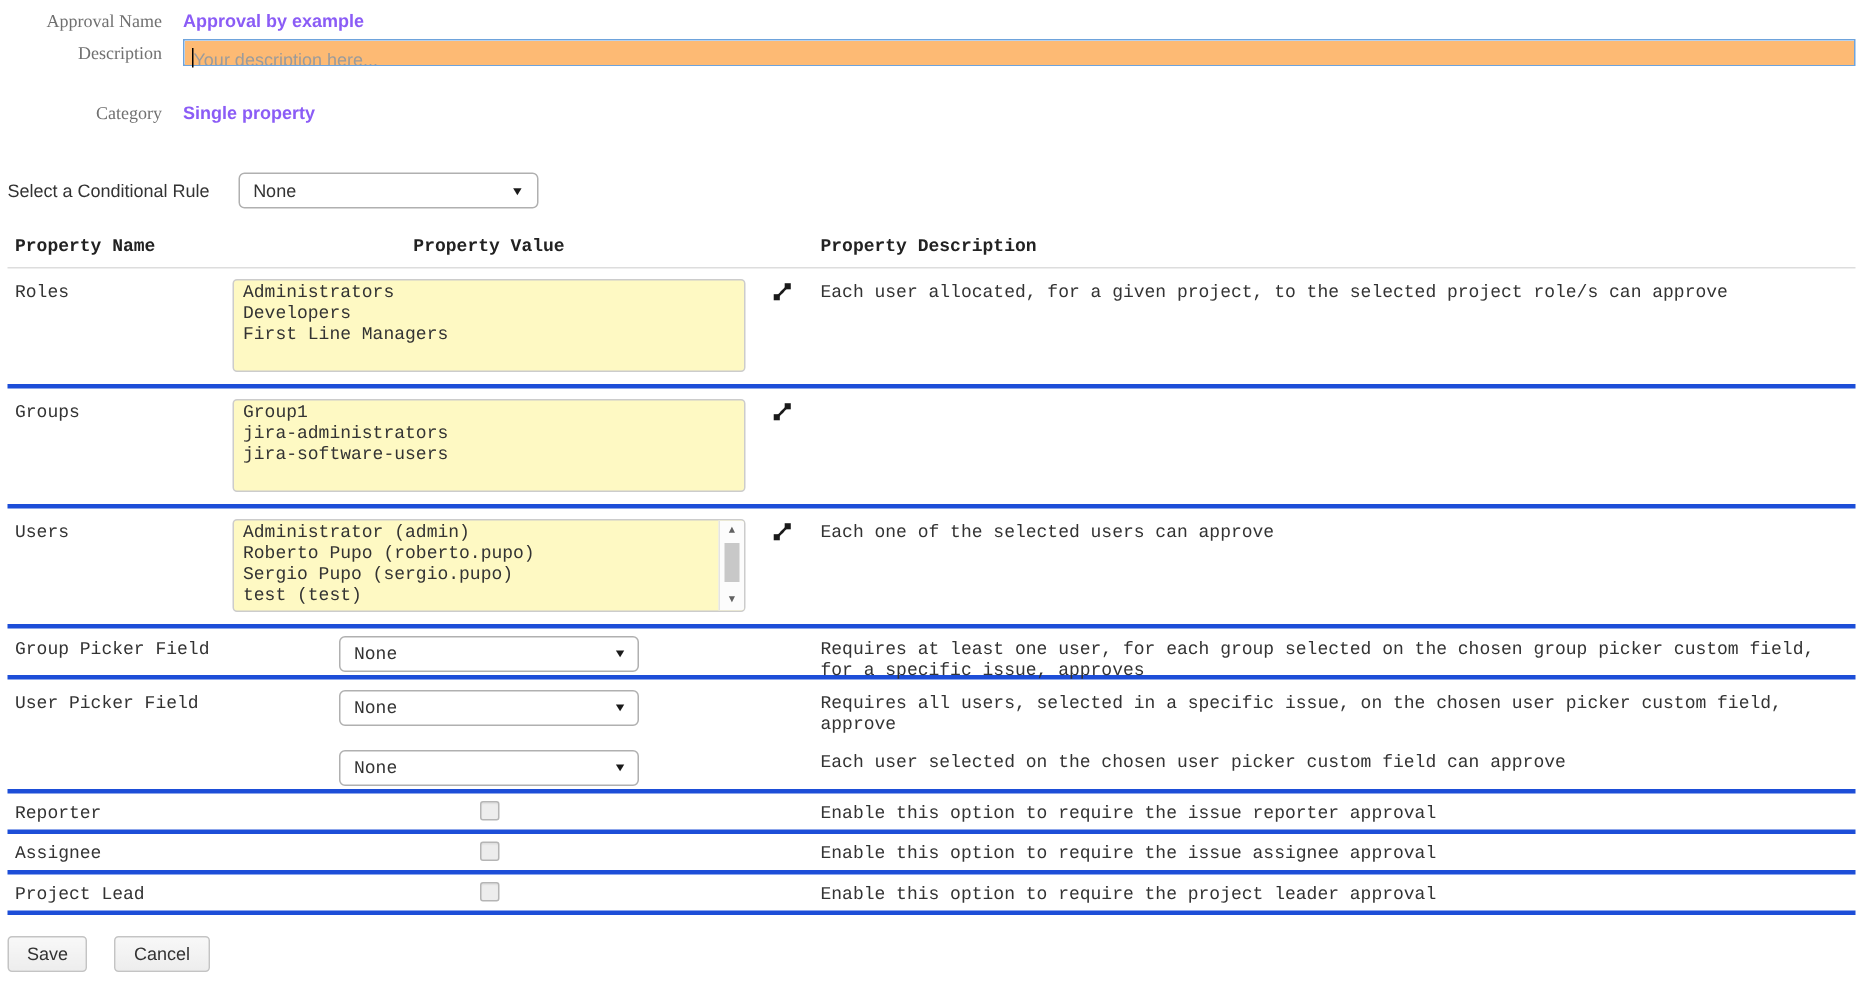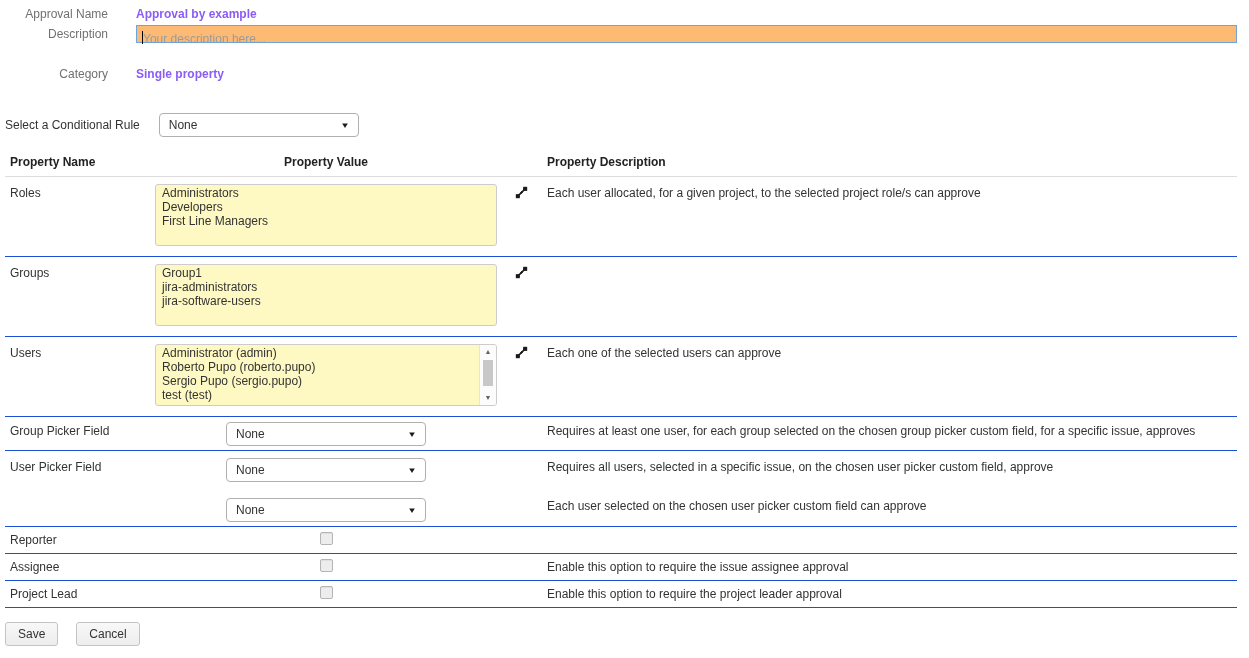--- a/index.html
+++ b/index.html
@@ -9,21 +9,21 @@
     font-size: 12px;
     color: #333;
     overflow: hidden;
   }
   .page { padding: 3px 12px 0 5px; }
 
   
   .top-row { display: flex; margin-bottom: 2px; }
   .top-label {
     flex: none; width: 103px; text-align: right;
-    color: #707070; padding-top: 4px; margin-right: 28px;
+    color: #707070; padding-top: 4px; margin-right: 14px; font-family: Liberation Serif, serif;
   }
   .top-value { font-weight: bold; color: #8b5cf6; padding-top: 4px; }
   .desc-wrap { position: relative; flex: 1; margin-top: 2px; }
   textarea.desc {
     width: 100%; height: 18px;
     border: 1px solid #6ea3dc; border-radius: 0;
     resize: none; outline: none;
     font: 12px "Liberation Sans", sans-serif;
     color: #333; padding: 6px 6px 0 6px; background: #fdba74;
     display: block;
@@ -40,26 +40,26 @@
     width: 200px; height: 24px;
     border: 1px solid #b0b0b0; border-radius: 4px;
     background: #fff;
     display: flex; align-items: center; justify-content: space-between;
     padding: 0 9px; cursor: default;
   }
   .select .select-arrow { font-size: 8px; color: #1a1a1a; transform: scaleX(1.2); }
 
   
   .table { margin-top: 13px; }
-  .tgrid { display: grid; grid-template-columns: 150px 356px 36px 1fr; }
+  .tgrid { display: grid; grid-template-columns: 150px 356px 36px 1fr; font-family: Liberation Mono, monospace; }
   .thead { font-weight: bold; color: #222; padding: 5px 0 7px 0; border-bottom: 1px solid #ddd; }
   .thead .h-name { padding-left: 5px; }
   .thead .h-value { width: 342px; text-align: center; }
 
-  .trow { border-bottom: 1px solid #1d4ed8; }
+  .trow { border-bottom: 3px solid #1d4ed8; }
   .trow .c-name { padding-left: 5px; }
   .value-area { width: 342px; }
 
   .row-listbox { height: 80px; }
   .row-listbox .c-name, .row-listbox .c-desc { padding-top: 9px; }
   .row-listbox .value-area { padding-top: 7px; }
   .row-listbox .c-icon { padding-top: 9px; padding-left: 4px; }
 
   .listbox {
     position: relative;
@@ -259,20 +259,21 @@
       <div></div>
       <div class="c-desc">Each user selected on the chosen user picker custom field can approve</div>
     </div>
 
     <div class="tgrid trow row-check">
       <div class="c-name">Reporter</div>
       <div class="value-area">
         <span class="checkbox"></span>
       </div>
       <div></div>
+      <div class="c-desc">Enable this option to require the issue reporter approval</div>
     </div>
 
     <div class="tgrid trow row-check">
       <div class="c-name">Assignee</div>
       <div class="value-area">
         <span class="checkbox"></span>
       </div>
       <div></div>
       <div class="c-desc">Enable this option to require the issue assignee approval</div>
     </div>

